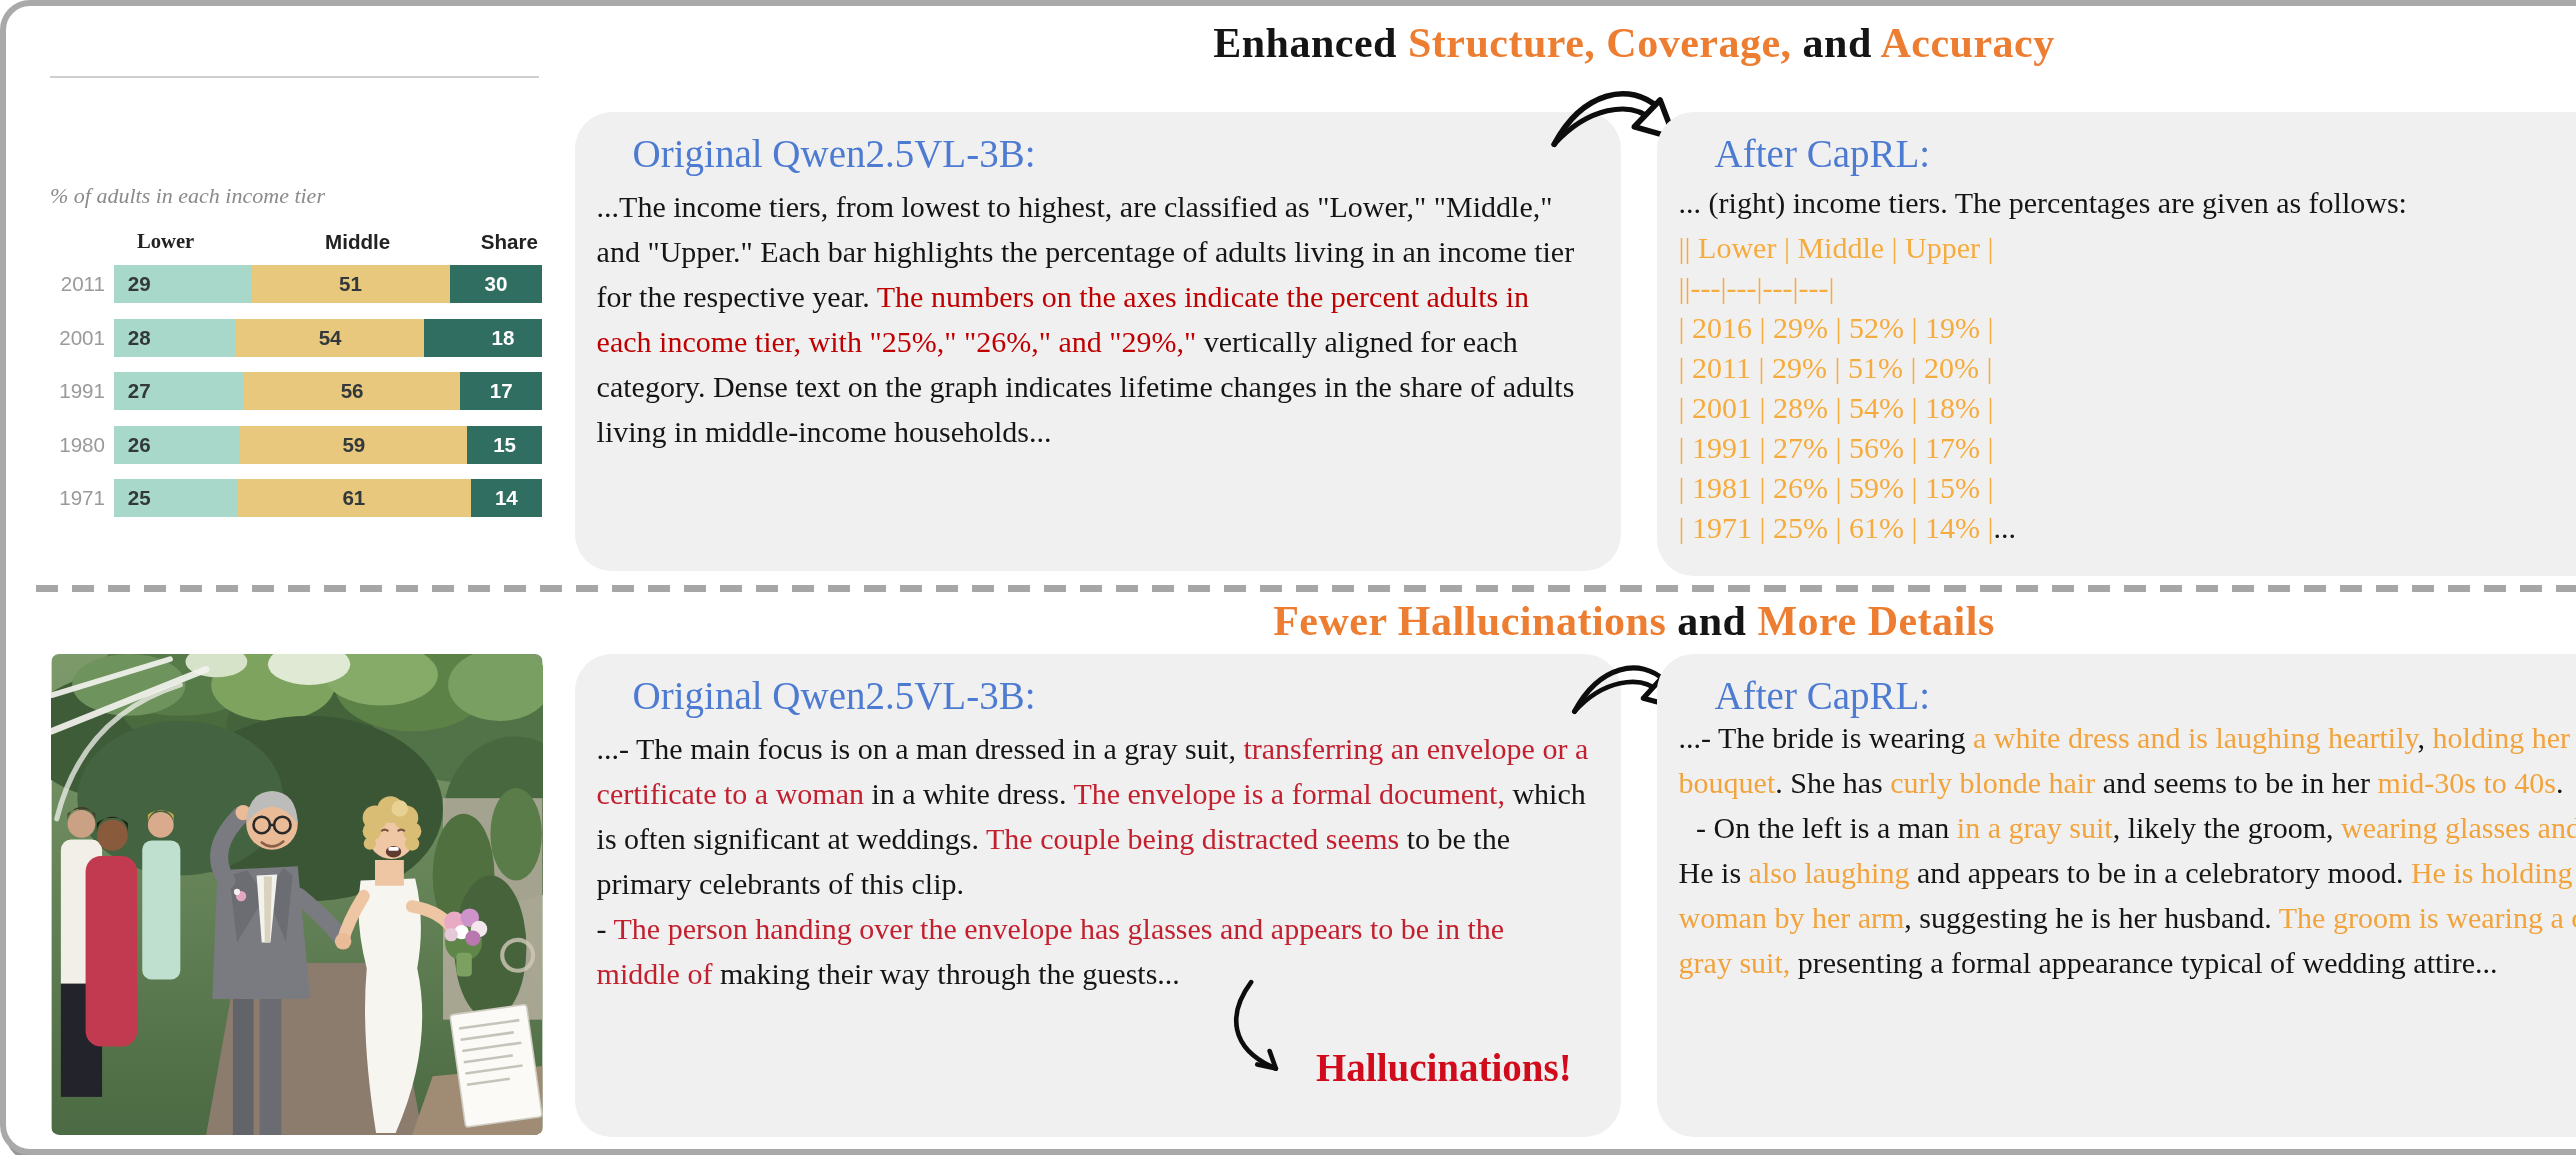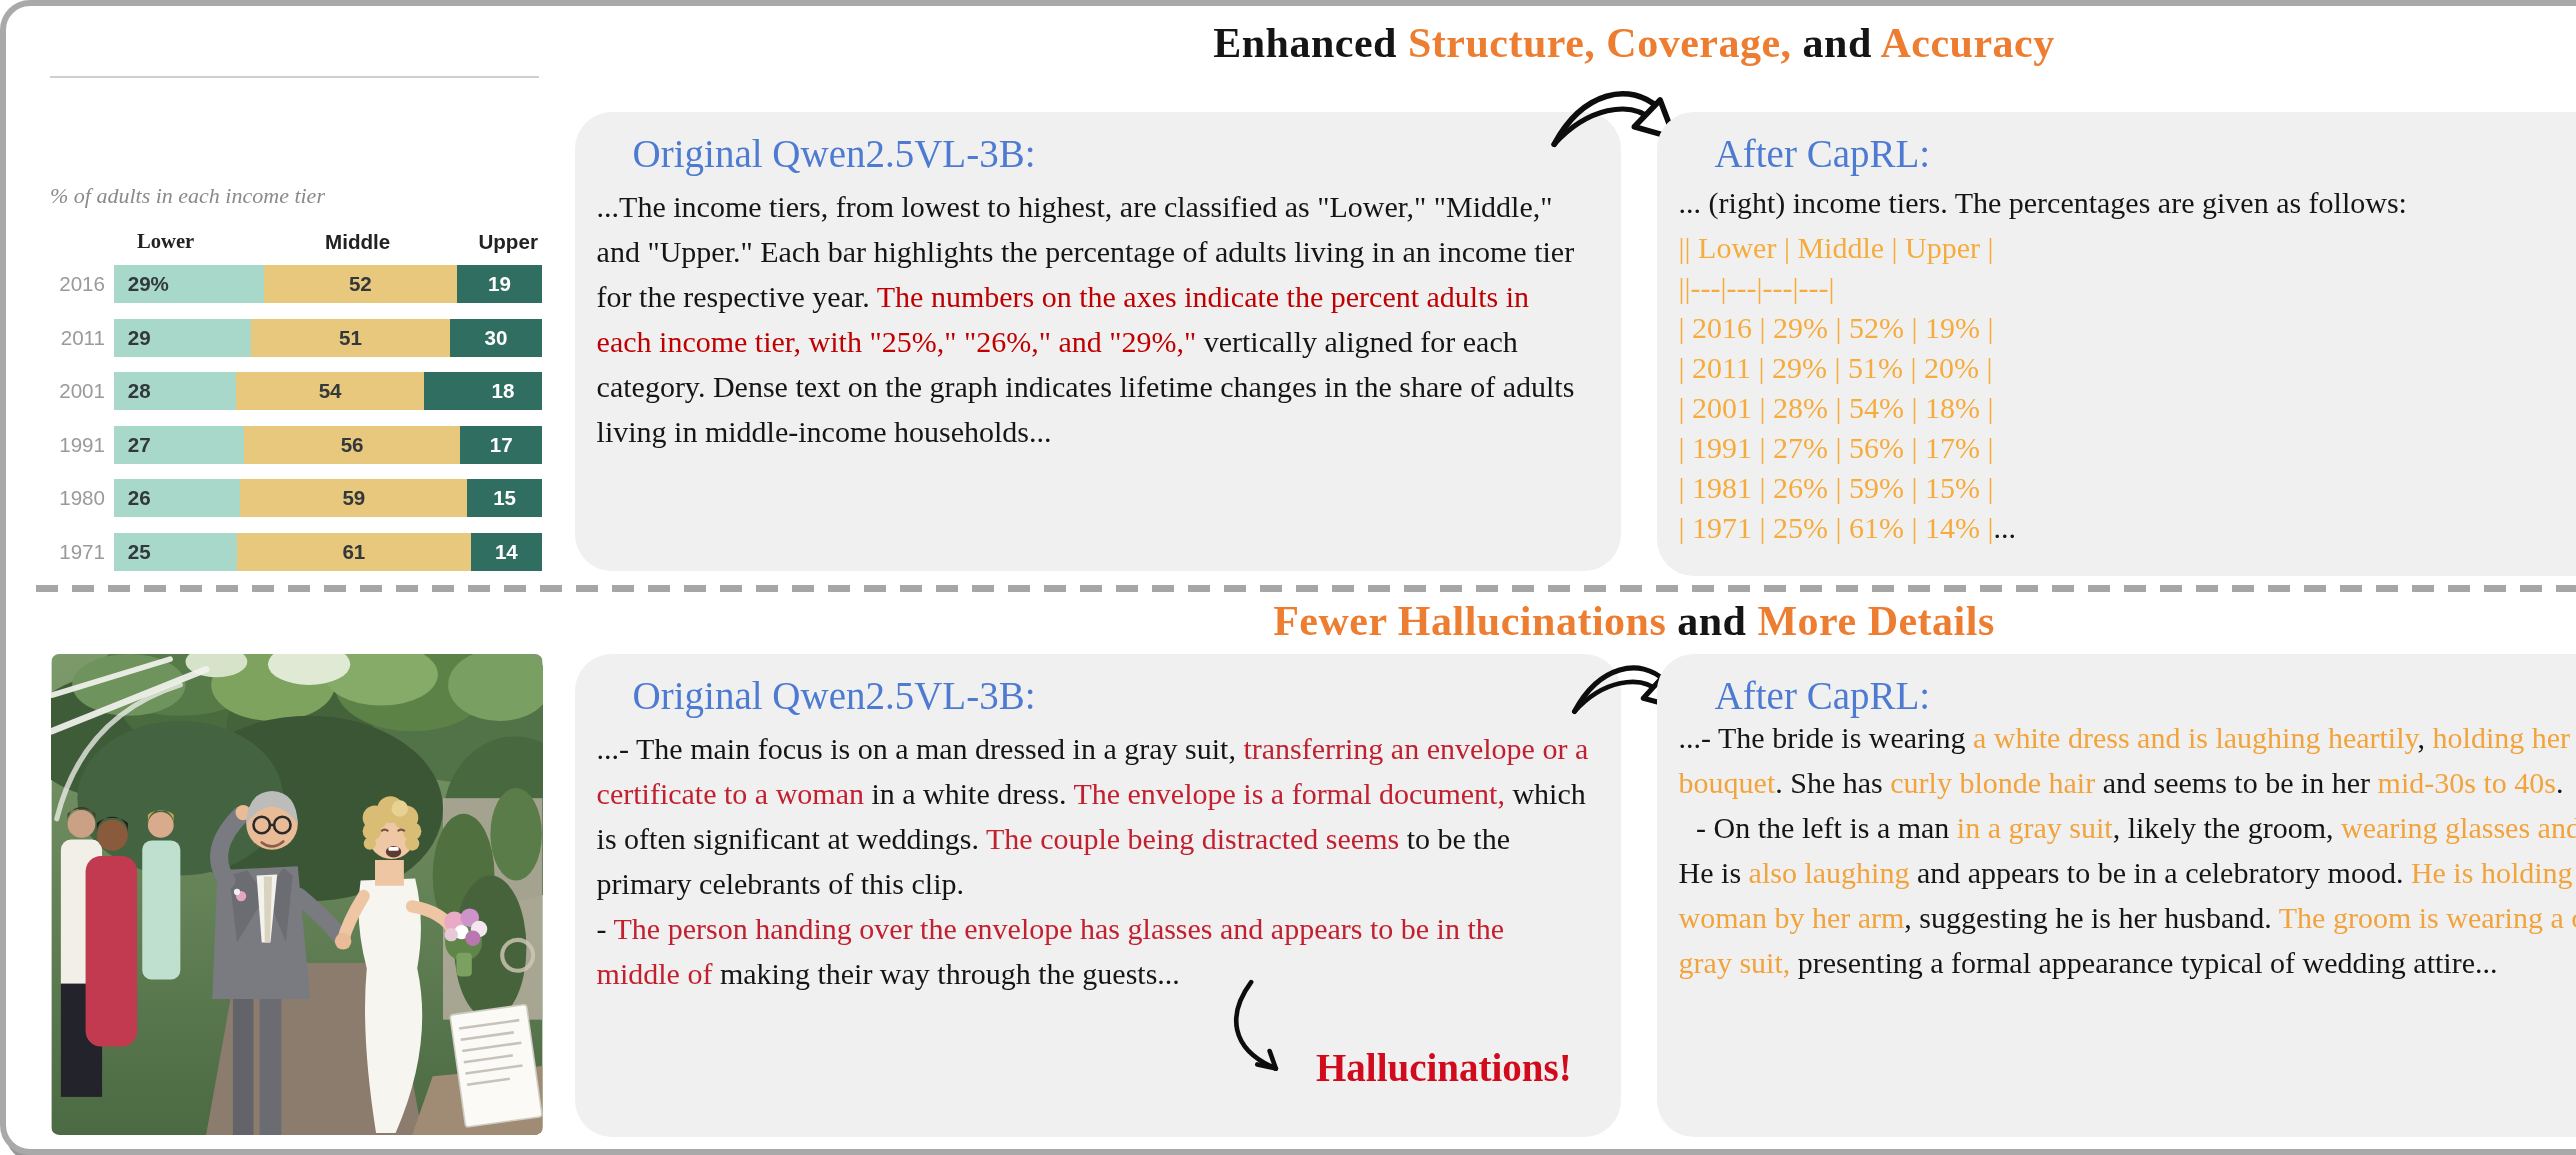--- a/index.html
+++ b/index.html
@@ -72,37 +72,23 @@
   <div class="sec-title" style="top:13.4px;">
     <span>Enhanced </span><span class="org">Structure, Coverage,</span><span> and </span><span class="org">Accuracy</span>
   </div>
 
   <div class="chart">
     <div class="c-rule"></div>
     <div class="c-sub">% of adults in each income tier</div>
     <div class="c-heads">
       <span class="c-head-lower">Lower</span>
       <span class="c-head-middle">Middle</span>
-      <span class="c-head-upper">Upper</span>
+      <span class="c-head-upper">Share</span>
     </div>
     <div class="c-rows">
-        <div class="crow">
-          <div class="cyear">2016</div>
-          <div class="cbars">
-            <div class="cseg cseg0" style="flex-grow: 29;">
-              <span class="clab clab0">29%</span>
-            </div>
-            <div class="cseg cseg1" style="flex-grow: 52;">
-              <span class="clab clab1">52</span>
-            </div>
-            <div class="cseg cseg2" style="flex-grow: 19;">
-              <span class="clab clab2">19</span>
-            </div>
-          </div>
-        </div>
         <div class="crow">
           <div class="cyear">2011</div>
           <div class="cbars">
             <div class="cseg cseg0" style="flex-grow: 29;">
               <span class="clab clab0">29</span>
             </div>
             <div class="cseg cseg1" style="flex-grow: 51;">
               <span class="clab clab1">51</span>
             </div>
             <div class="cseg cseg2" style="flex-grow: 20;">

